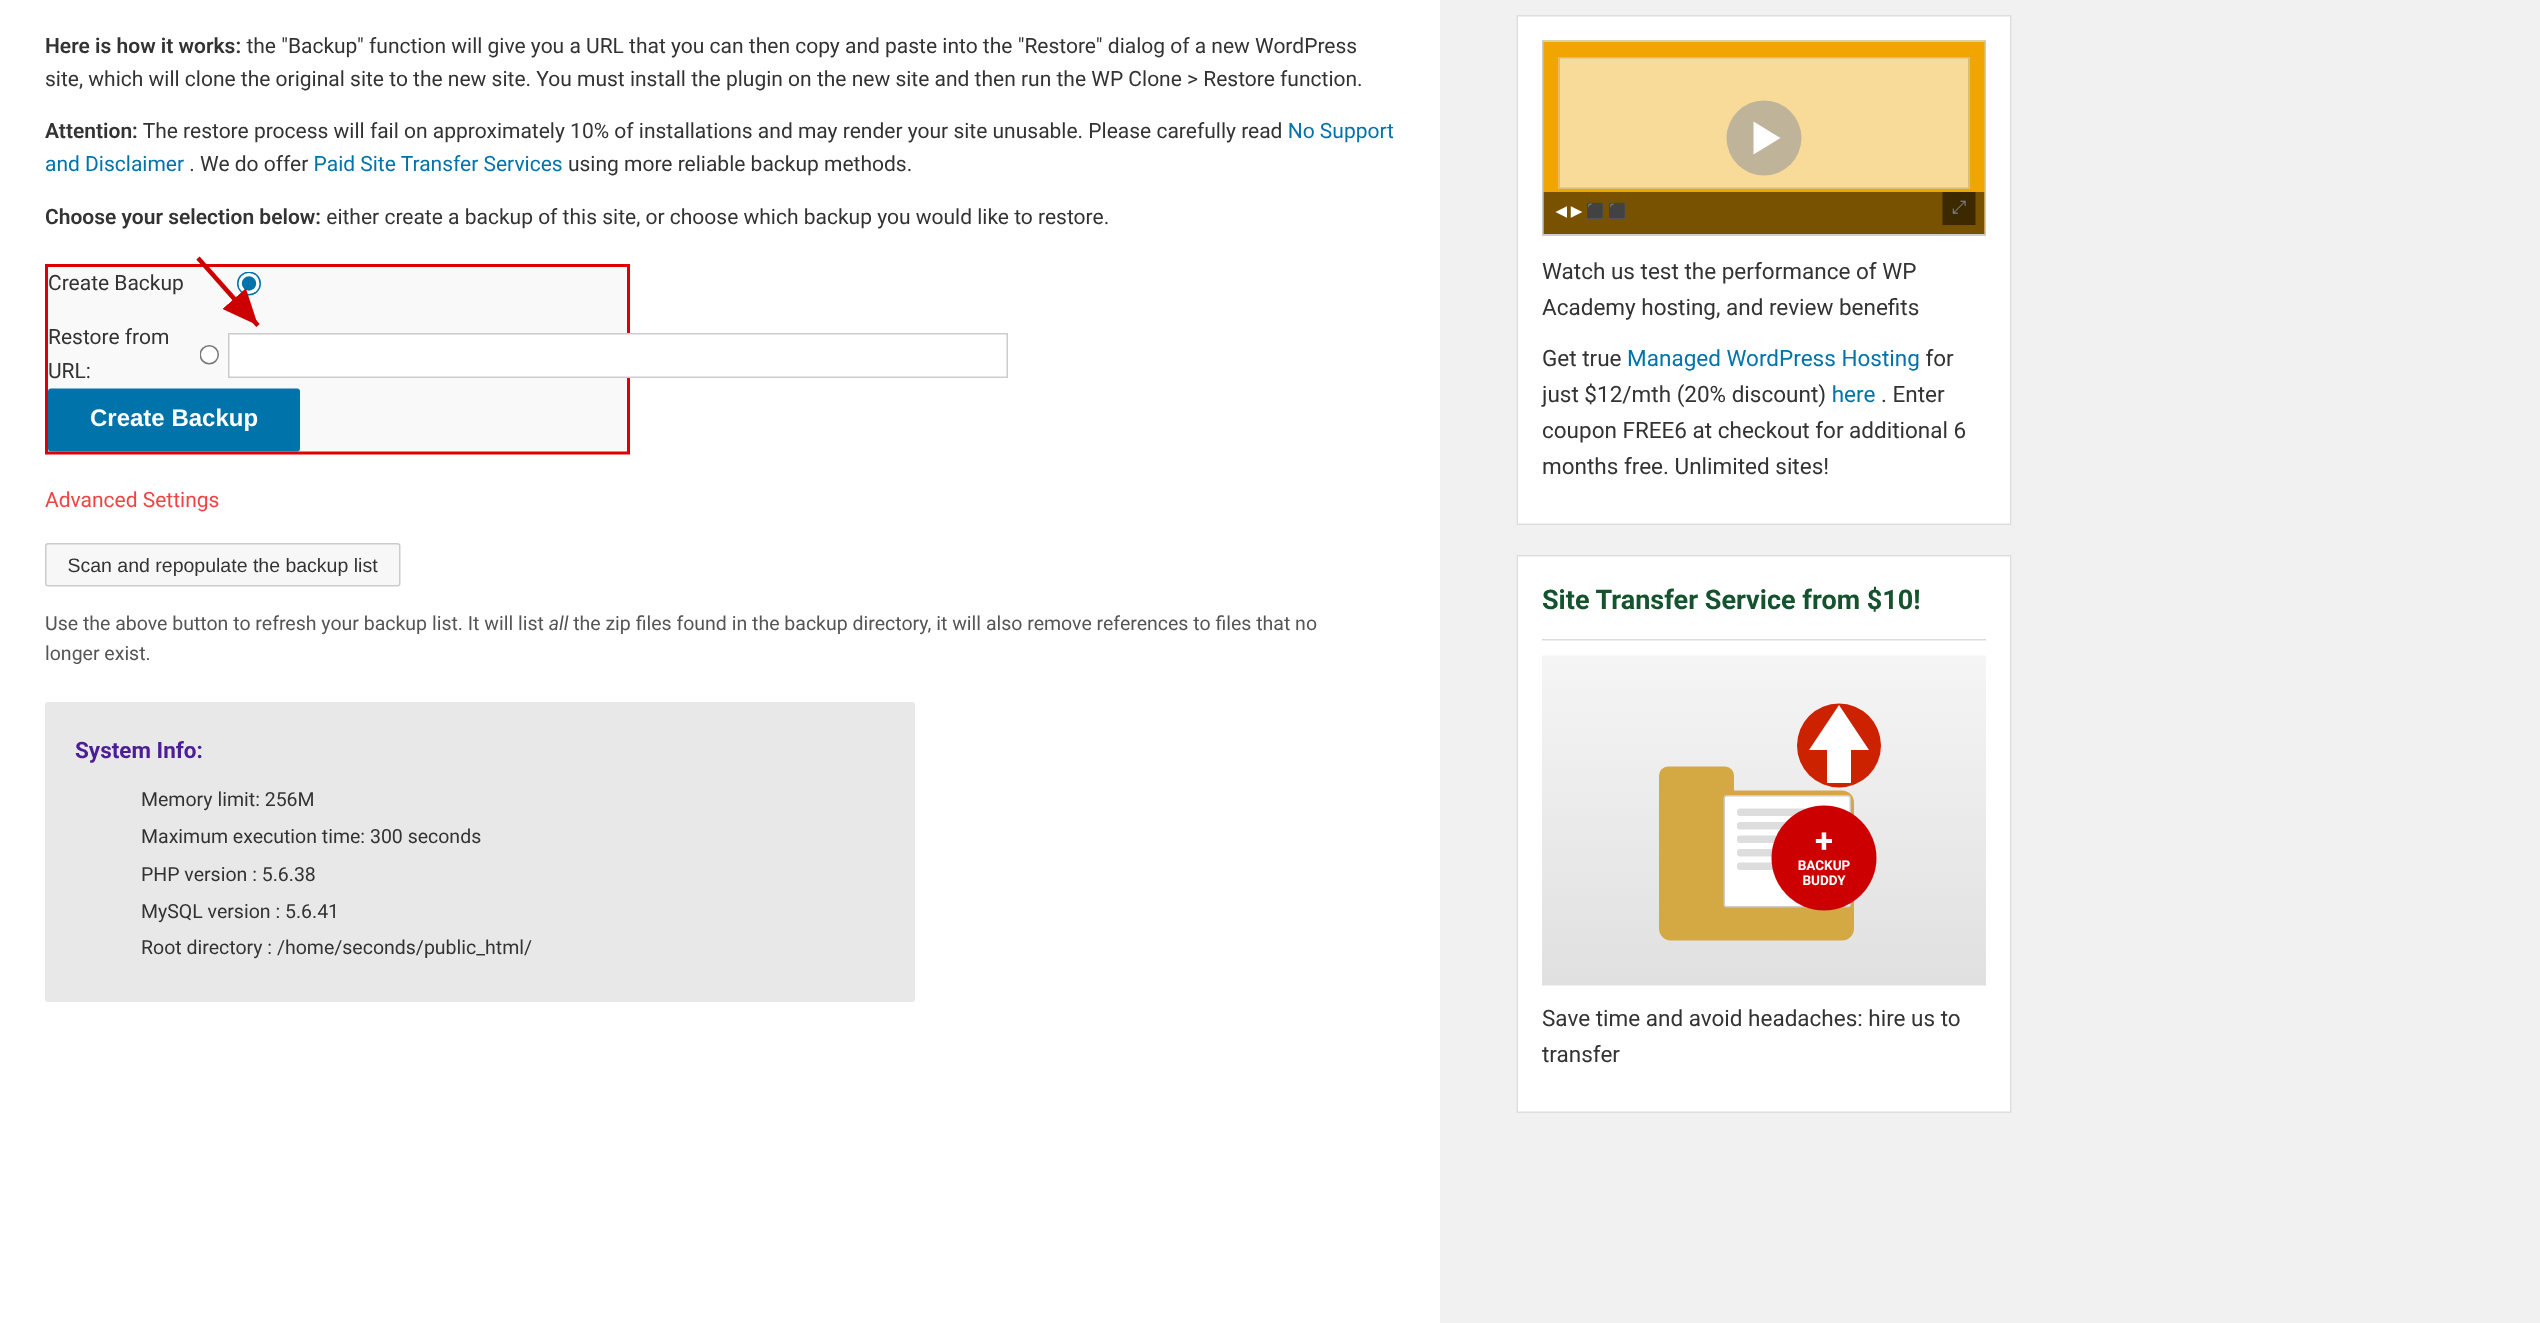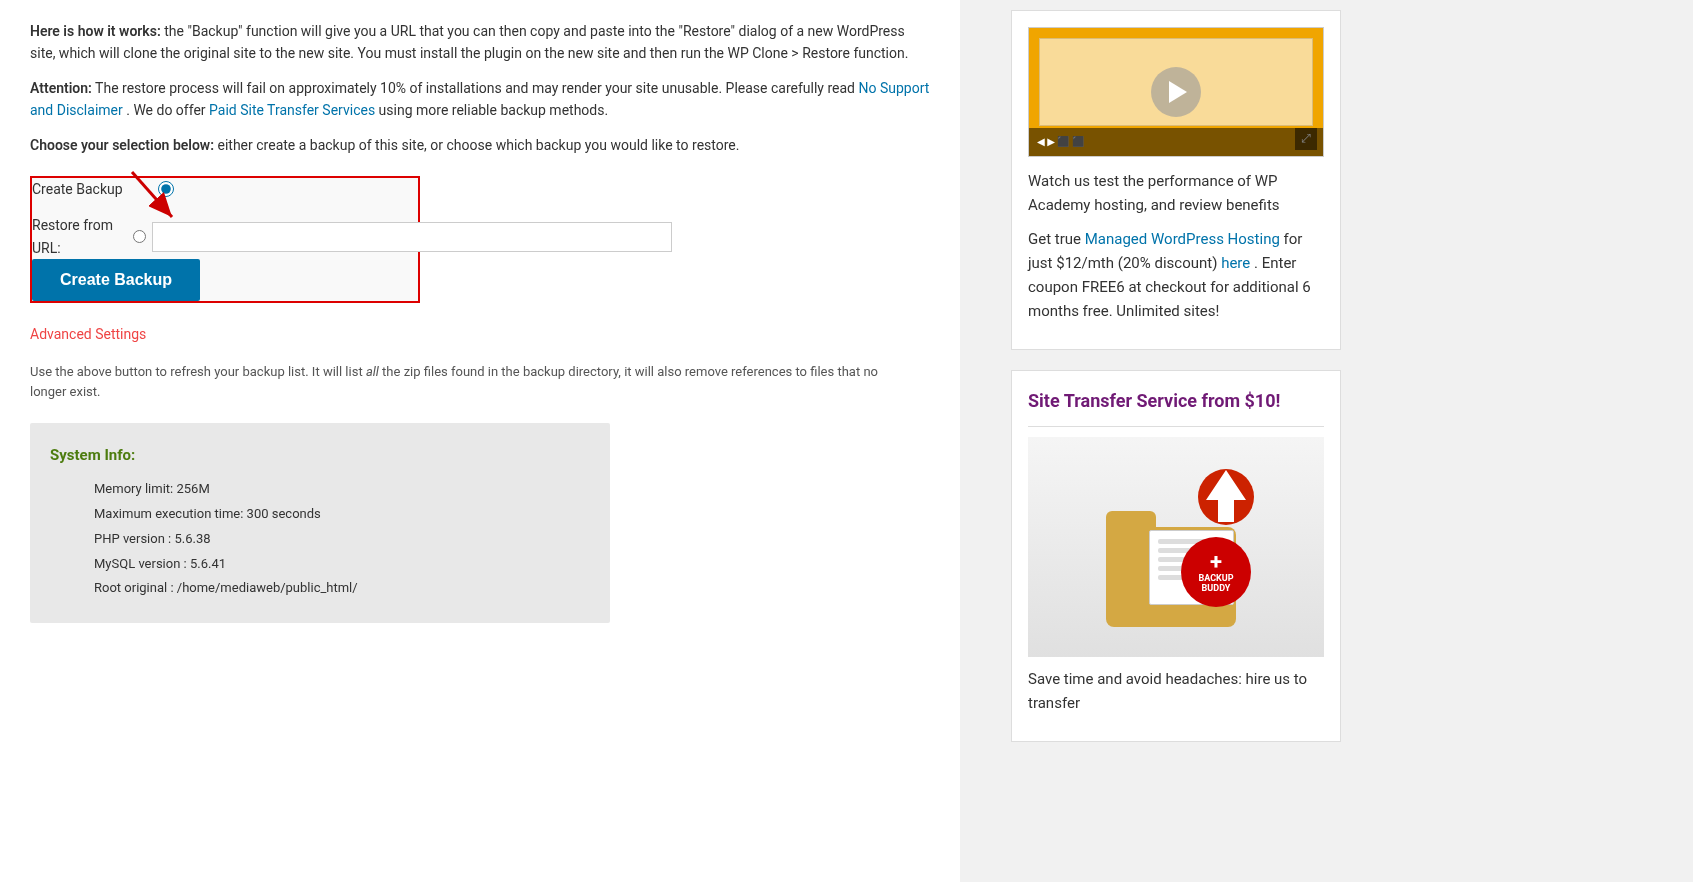--- a/index.html
+++ b/index.html
@@ -128,21 +128,21 @@
     .system-info-box {
       background: #e8e8e8;
       padding: 20px;
       max-width: 580px;
       border-radius: 2px;
     }
     .system-info-box h3 {
       font-size: 15px;
       font-weight: 700;
       margin-bottom: 12px;
-      color: #4d7c0f;
+      color: #4c1d95;
     }
     .system-info-box p {
       font-size: 13px;
       color: #333;
       margin-bottom: 4px;
       margin-left: 44px;
     }
 
     
     .sidebar-card {
@@ -309,21 +309,21 @@
       text-align: center;
       line-height: 1.1;
     }
     .backup-badge-plus {
       font-size: 22px;
       font-weight: 700;
     }
     .site-transfer-title {
       font-size: 18px;
       font-weight: 700;
-      color: #701a75;
+      color: #14532d;
       margin-bottom: 10px;
     }
     .sidebar-divider {
       border: none;
       border-top: 1px solid #ddd;
       margin: 10px 0;
     }
 
     .url-full-row {
       display: flex;
@@ -391,34 +391,37 @@
       </div>
 
       
       <button class="create-backup-btn">Create Backup</button>
     </div>
 
     
     <a href="#" class="advanced-settings-link">Advanced Settings</a>
 
     
+    <div style="margin-bottom:8px;">
+      <button class="scan-btn">Scan and repopulate the backup list</button>
+    </div>
 
     
     <p class="scan-description">
       <span>Use the above button to refresh your backup list. It will list </span><em>all</em><span> the zip files found in the backup directory, it will also remove references to files that no longer exist.</span>
     </p>
 
     
     <div class="system-info-box">
       <h3>System Info:</h3>
       <p>Memory limit: 256M</p>
       <p>Maximum execution time: 300 seconds</p>
       <p>PHP version : 5.6.38</p>
       <p>MySQL version : 5.6.41</p>
-      <p>Root original : /home/mediaweb/public_html/</p>
+      <p>Root directory : /home/seconds/public_html/</p>
     </div>
 
   </div>
 
   <div class="sidebar">
 
     <div class="sidebar-card">
 
       <div class="video-thumb">
         <div class="video-inner-mock"></div>

